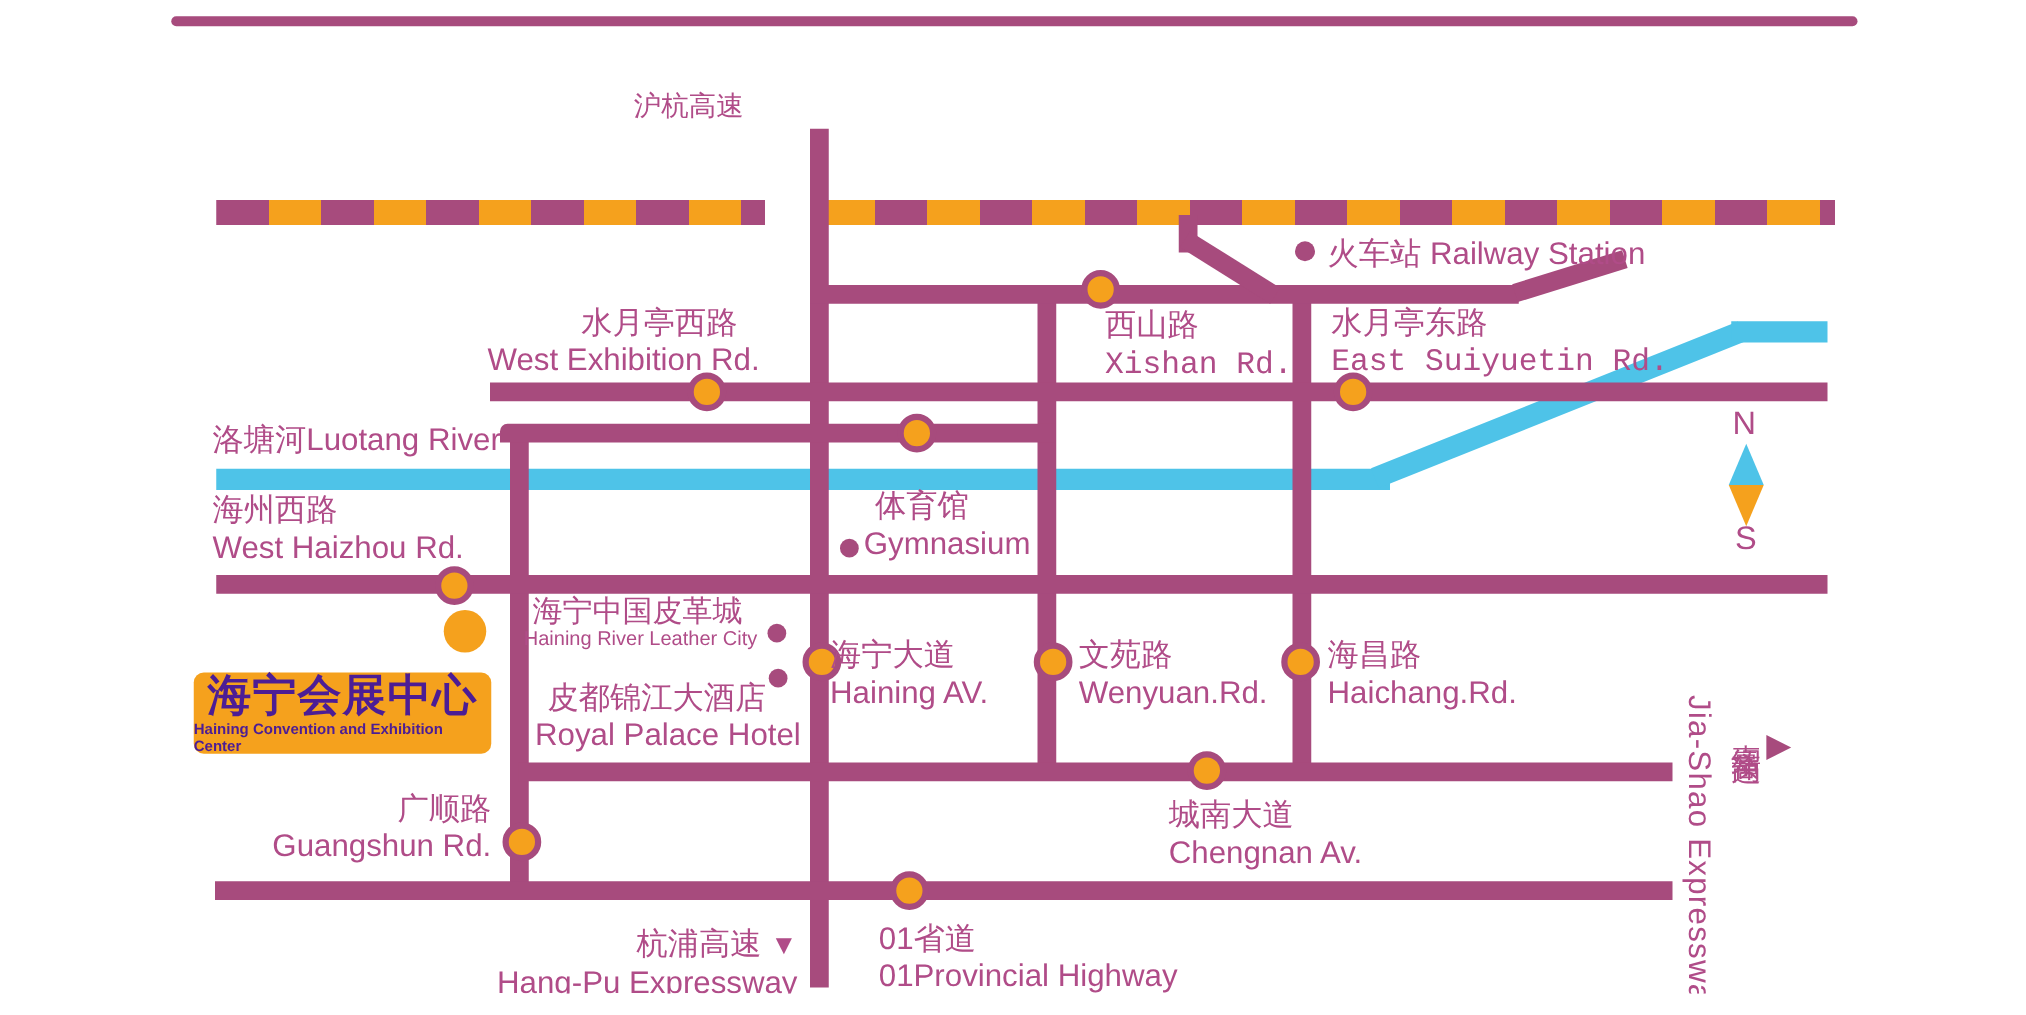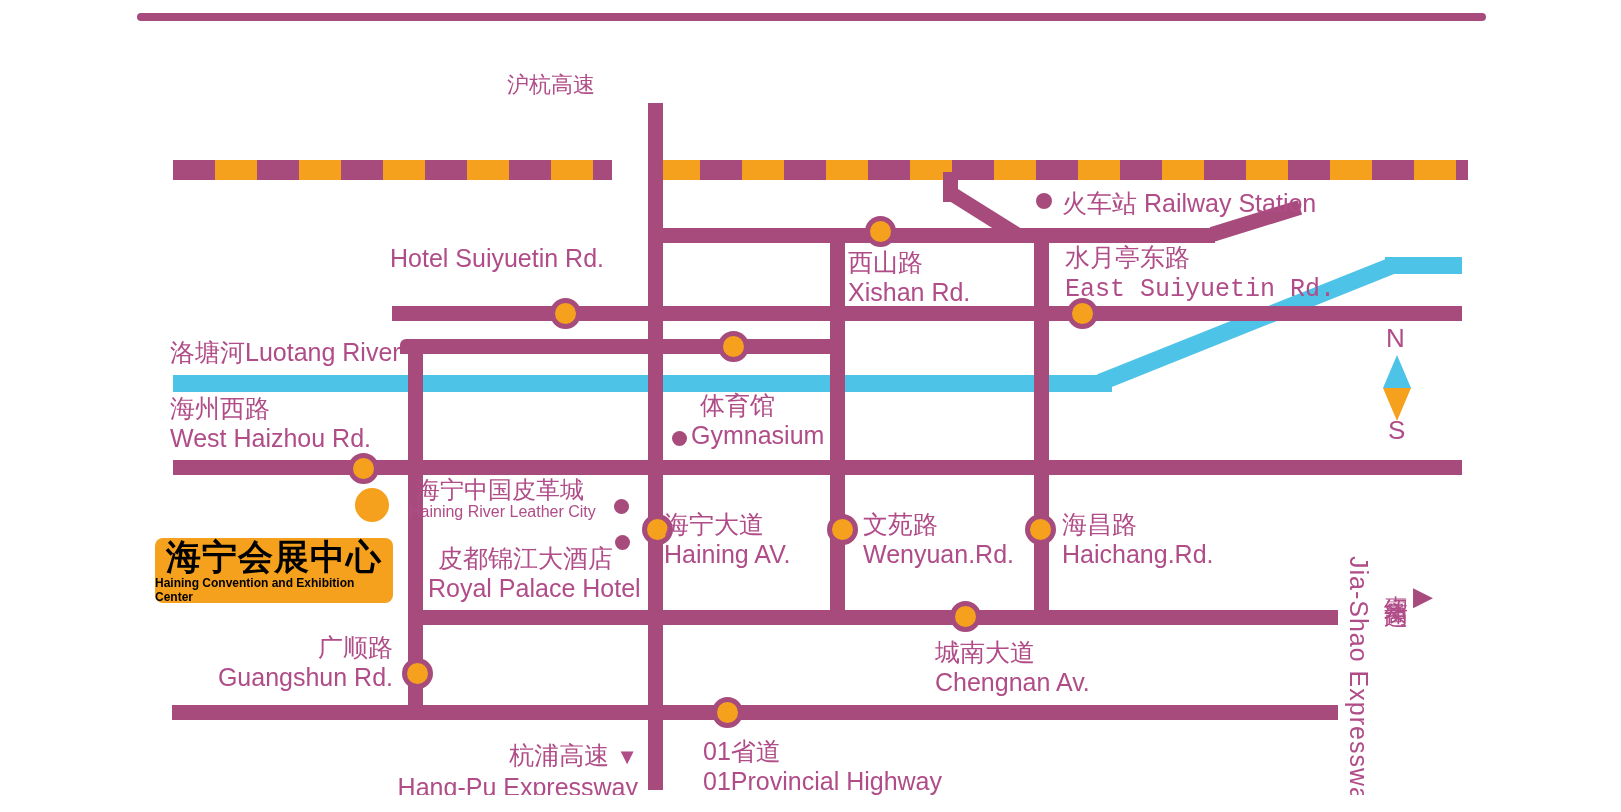--- a/index.html
+++ b/index.html
@@ -20,21 +20,21 @@
   .pdot{position:absolute;width:16px;height:16px;background:#A74B7D;border-radius:50%;}
   .pdot.sm{width:15px;height:15px;}
   
   .lbl{position:absolute;color:#B04C88;font-size:25px;line-height:30px;white-space:nowrap;}
   .lbl.r{text-align:right;}
   .lbl.c{text-align:center;}
   .lbl .arrow{font-size:22px;}
   .sm-en{font-size:16px;line-height:18px;}
   
   .badge{position:absolute;left:155px;top:538px;width:238px;height:65px;background:#F5A11D;border-radius:8px;
-         display:flex;flex-direction:column;align-items:center;justify-content:center;color:#000000;}
+         display:flex;flex-direction:column;align-items:center;justify-content:center;color:#4c1d95;}
   .badge .cn{font-size:35px;font-weight:bold;line-height:38px;letter-spacing:1px;}
   .badge .en{font-size:12px;font-weight:bold;line-height:14px;}
   
   .tri{position:absolute;width:0;height:0;}
   .tri.up-blue{border-left:14px solid transparent;border-right:14px solid transparent;border-bottom:33px solid #4EC3E8;}
   .tri.down-orange{border-left:14px solid transparent;border-right:14px solid transparent;border-top:33px solid #F5A11D;}
   .vtext-en{position:absolute;writing-mode:vertical-rl;color:#B04C88;font-size:25px;letter-spacing:1px;}
   .vtext-cn{position:absolute;writing-mode:vertical-rl;text-orientation:upright;color:#B04C88;font-size:24px;letter-spacing:3px;}
   .ns{position:absolute;color:#B04C88;font-size:26px;}
   .ptri{position:absolute;color:#A74B7D;}
@@ -87,45 +87,46 @@
   <div class="pdot sm" style="left:672px;top:431px;"></div>
   <div class="pdot sm" style="left:614px;top:499px;"></div>
   <div class="pdot sm" style="left:615px;top:535px;"></div>
 
   <div class="lbl r" style="left:360px;top:70px;width:235px;">
     <div style="font-size:22px;">沪杭高速</div>
   </div>
 
   <div class="lbl" style="left:1062px;top:188px;text-align:center;">火车站 Railway Station</div>
 
-  <div class="lbl" style="left:848px;top:247px;">
+  <div class="lbl" style="left:884px;top:247px;font-family:Liberation Mono, monospace;">
     <div>西山路</div>
     <div>Xishan Rd.</div>
   </div>
 
   <div class="lbl" style="left:1065px;top:245px;font-family:Liberation Mono, monospace;">
     <div>水月亭东路</div>
     <div>East Suiyuetin Rd.</div>
   </div>
 
   <div class="lbl r" style="left:390px;top:243px;width:200px;">
-    <div>Hotel Suiyuetin Rd.</div>
+    <div>水月亭西路</div>
+    <div>West Exhibition Rd.</div>
   </div>
 
   <div class="lbl" style="left:170px;top:337px;">洛塘河Luotang River</div>
 
   <div class="lbl" style="left:170px;top:393px;">
     <div>海州西路</div>
     <div>West Haizhou Rd.</div>
   </div>
 
   <div class="lbl" style="left:700px;top:390px;">体育馆</div>
   <div class="lbl" style="left:691px;top:420px;">Gymnasium</div>
 
-  <div class="lbl c" style="left:409px;top:477px;width:182px;">
+  <div class="lbl c" style="left:419px;top:477px;width:182px;">
     <div style="font-size:24px;line-height:26px;">海宁中国皮革城</div>
     <div class="sm-en">Haining River Leather City</div>
   </div>
 
   <div class="lbl c" style="left:428px;top:543px;width:195px;">
     <div>皮都锦江大酒店</div>
     <div>Royal Palace Hotel</div>
   </div>
 
   <div class="badge">

